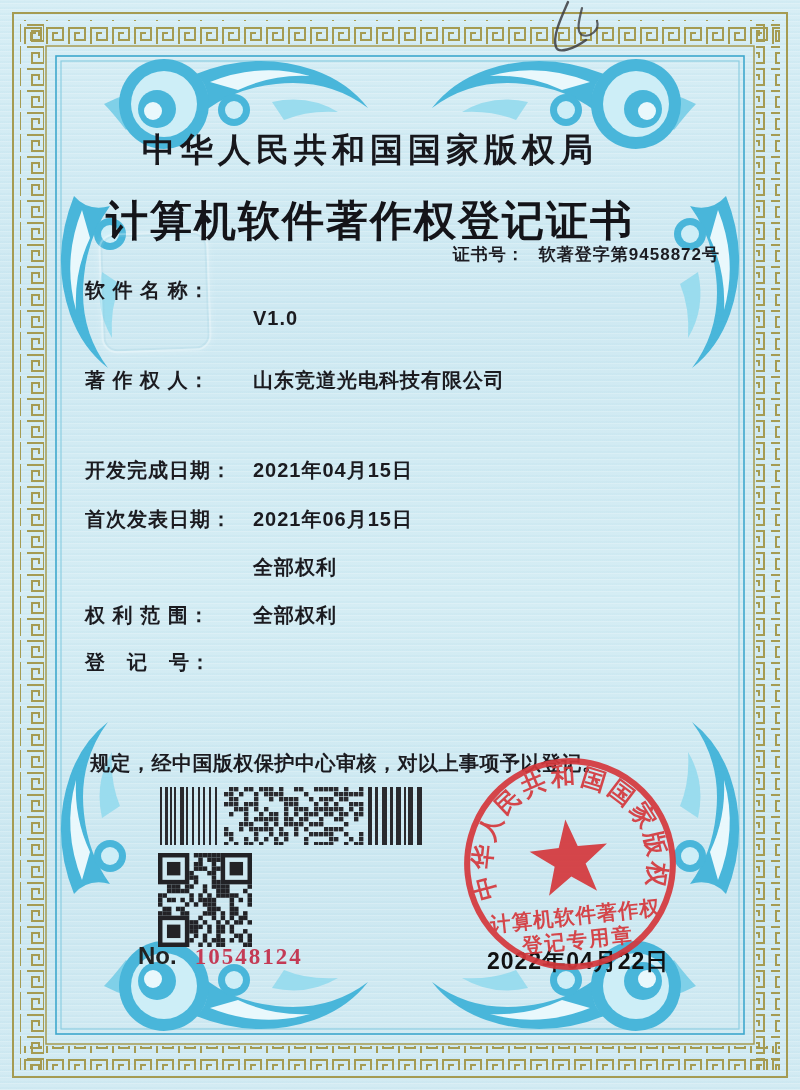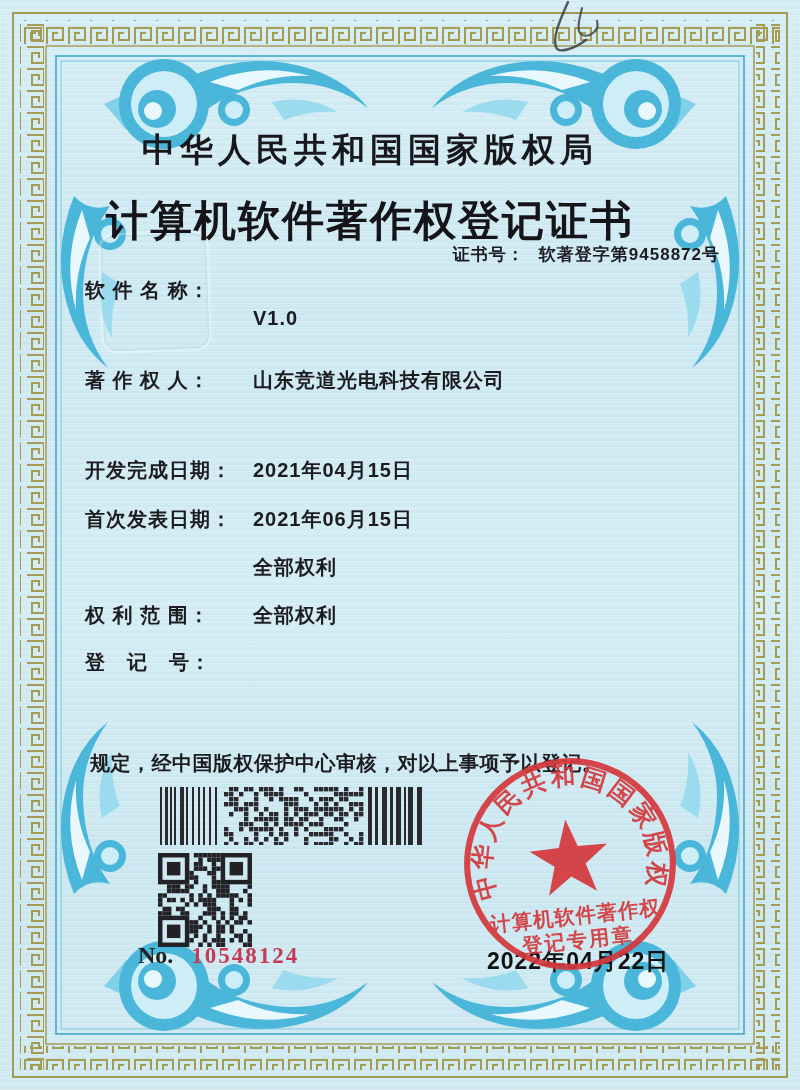--- a/index.html
+++ b/index.html
@@ -36,21 +36,21 @@
     left:85px;font-size:20px;font-weight:700;color:#1b1b20;letter-spacing:1px;white-space:pre;
   }
   .field-value{
     left:253px;font-size:20px;font-weight:700;color:#1b1b20;letter-spacing:1px;white-space:pre;
   }
   .statement{
     font-size:20px;font-weight:600;color:#1b1b20;letter-spacing:.5px;white-space:pre;
   }
   .serial-line{top:942px;left:138px;display:flex;align-items:baseline;}
   .serial-prefix{
-    font-family:Liberation Serif, serif;font-size:24px;font-weight:700;color:#222;
+    font-family:Liberation Sans, sans-serif;font-size:24px;font-weight:700;color:#222;
   }
   .serial-number{
     margin-left:18px;font-family:Liberation Serif, serif;
     font-size:23px;font-weight:600;color:#c43b55;letter-spacing:2px;
   }
   .issue-date{
     top:946px;left:487px;font-size:23px;font-weight:800;color:#111;letter-spacing:1px;
   }
   
   .emboss{

